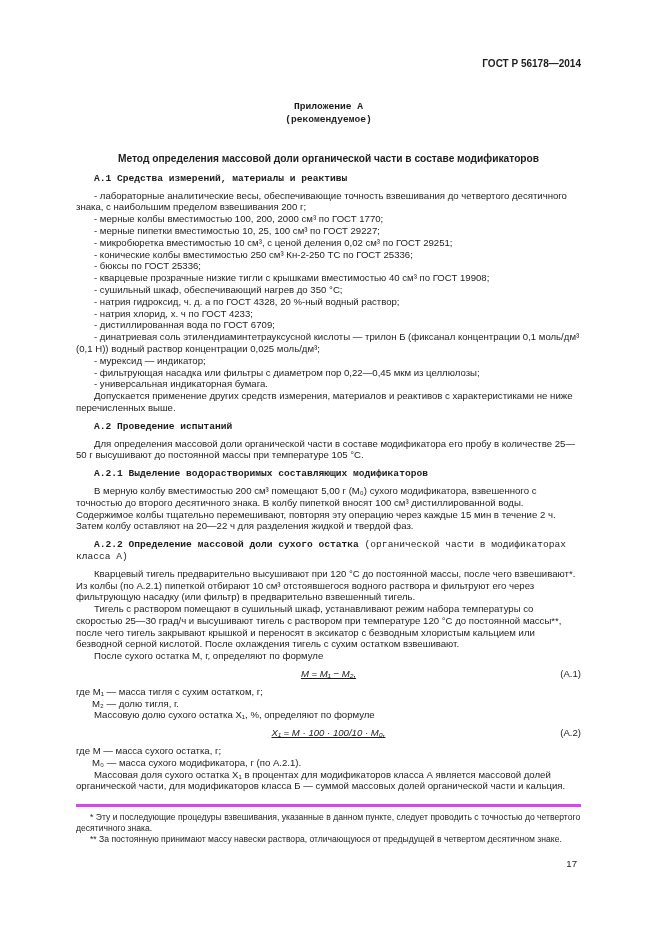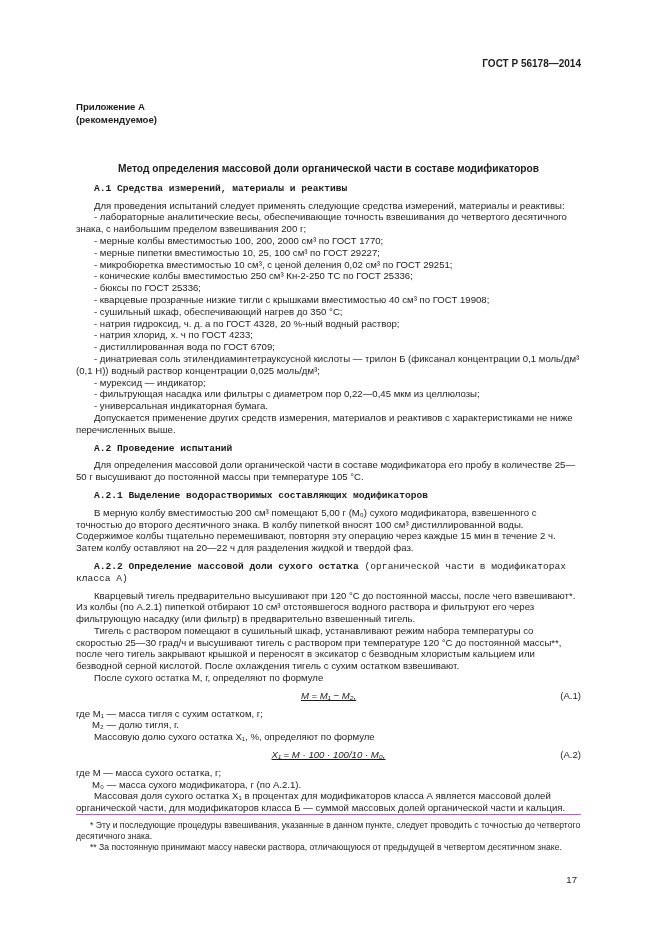--- a/index.html
+++ b/index.html
@@ -4,49 +4,48 @@
 <style>
   * { margin: 0; padding: 0; box-sizing: border-box; }
   html, body { background: #ffffff; }
   .page {
     width: 653px; height: 936px; background: #ffffff; position: relative;
     font-family: "Liberation Sans", sans-serif;
     font-size: 9.6px; line-height: 11.8px; color: #1d1d1d;
     padding: 58px 72px 0 76px; overflow: hidden;
   }
   .doc-number { text-align: right; font-weight: bold; font-size: 10px; margin-bottom: 30px; }
-  .appendix { text-align: left; font-weight: bold; line-height: 13px; margin-bottom: 36px; }
+  .appendix { text-align: center; font-weight: bold; line-height: 13px; margin-bottom: 26px; font-family: Liberation Mono, monospace; }
   .main-title { text-align: center; font-weight: bold; font-size: 10.2px; line-height: 13px; margin-bottom: 8px; }
   .heading { font-weight: bold; text-indent: 18px; margin: 7px 0 5px; font-family: Liberation Mono, monospace; }
   .heading .normal { font-weight: normal; }
   .para { text-indent: 18px; }
   .where { text-indent: 0; }
   .where-follow { padding-left: 16px; text-indent: 0; }
   .formula { position: relative; text-align: center; margin: 6px 0; font-style: italic; text-decoration: underline; }
   .formula .fnum { position: absolute; right: 0; font-style: normal; }
-  .footnotes { border-top: 1px solid #d946ef; padding-top: 5px; font-size: 8.6px; line-height: 10.8px; }
+  .footnotes { border-top: 3px solid #d946ef; margin-top: 12px; padding-top: 5px; font-size: 8.6px; line-height: 10.8px; }
   .footnote { text-indent: 14px; }
-  .page-number { position: absolute; right: 76px; bottom: 50px; font-size: 9.6px; }
+  .page-number { position: absolute; right: 76px; bottom: 66px; font-size: 9.6px; }
 </style>
 </head>
 <body>
 
 <div class="page">
 
   <div class="doc-number">ГОСТ Р 56178—2014</div>
 
   <div class="appendix">
     <div>Приложение А</div>
     <div>(рекомендуемое)</div>
   </div>
 
   <h1 class="main-title">Метод определения массовой доли органической части в составе модификаторов</h1>
 
   <p class="heading">А.1 Средства измерений, материалы и реактивы</p>
-  <p class="para">Для проведения испытаний следует применять следующие средства измерений, материалы и реактивы:</p>
 
   <div>
       <p class="para">- лабораторные аналитические весы, обеспечивающие точность взвешивания до четвертого десятичного знака, с наибольшим пределом взвешивания 200 г;</p>
       <p class="para">- мерные колбы вместимостью 100, 200, 2000 см³ по ГОСТ 1770;</p>
       <p class="para">- мерные пипетки вместимостью 10, 25, 100 см³ по ГОСТ 29227;</p>
       <p class="para">- микробюретка вместимостью 10 см³, с ценой деления 0,02 см³ по ГОСТ 29251;</p>
       <p class="para">- конические колбы вместимостью 250 см³ Кн-2-250 ТС по ГОСТ 25336;</p>
       <p class="para">- бюксы по ГОСТ 25336;</p>
       <p class="para">- кварцевые прозрачные низкие тигли с крышками вместимостью 40 см³ по ГОСТ 19908;</p>
       <p class="para">- сушильный шкаф, обеспечивающий нагрев до 350 °С;</p>

